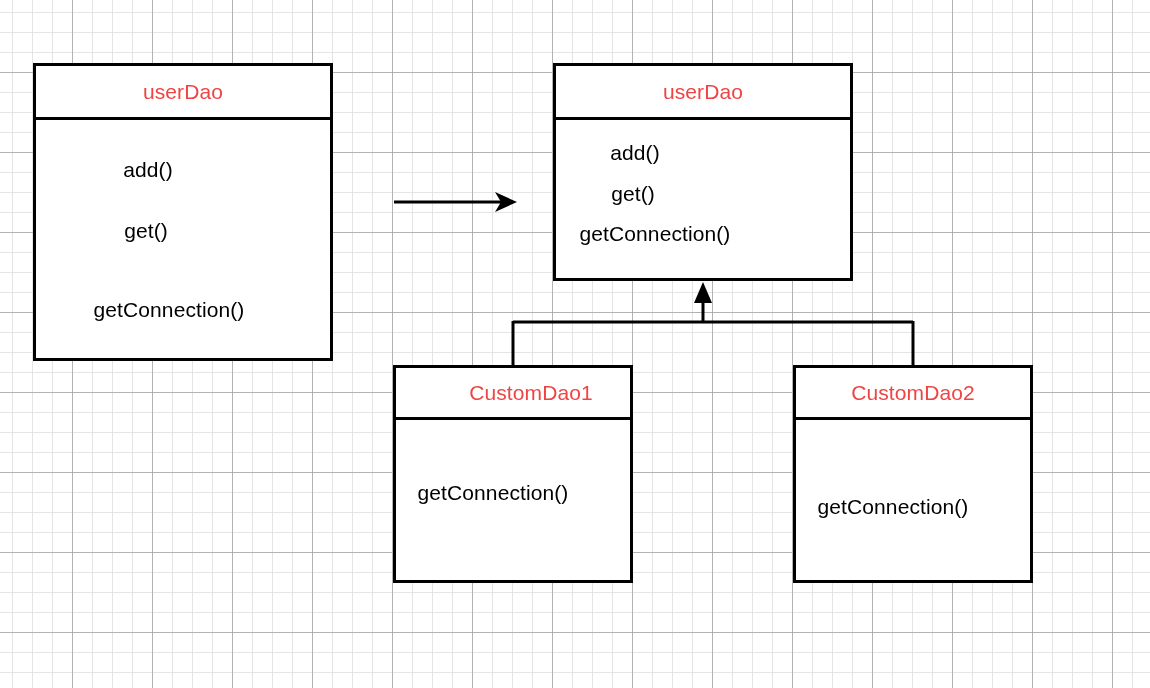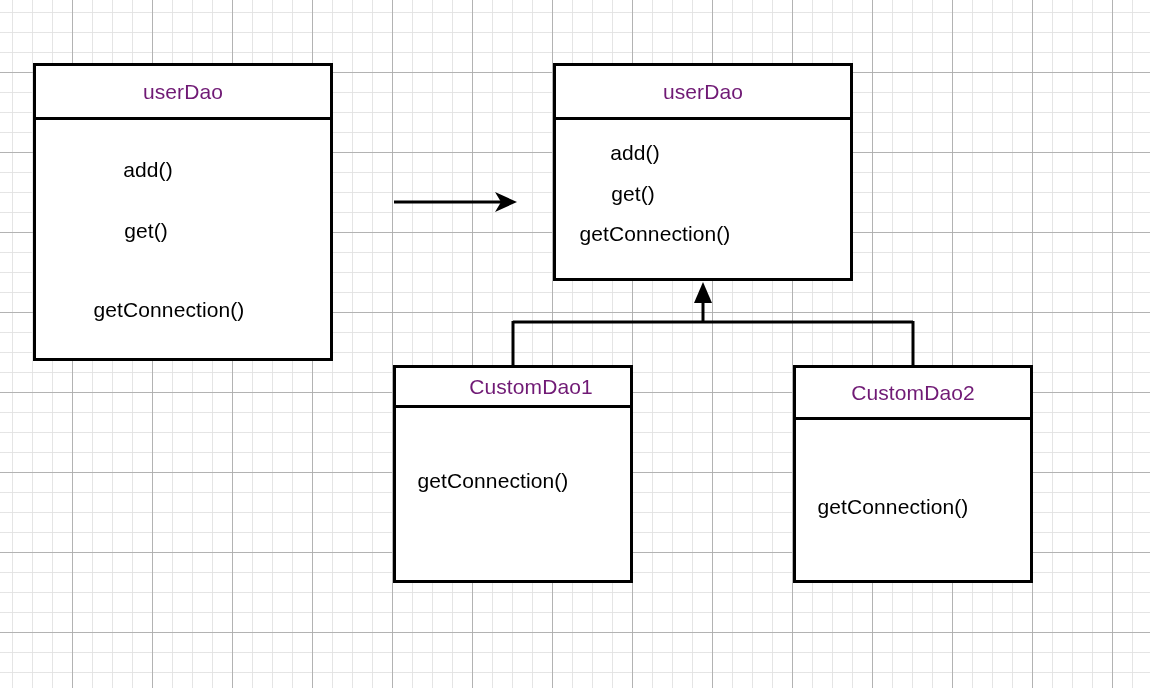--- a/index.html
+++ b/index.html
@@ -41,21 +41,21 @@
     display: flex;
     flex-direction: column;
   }
   .uml-header {
     box-sizing: border-box;
     display: flex;
     align-items: center;
     justify-content: center;
     border-bottom: 3px solid #000000;
     font-size: 21px;
-    color: #701a75;
+    color: #ef4444;
     letter-spacing: 0.1px;
   }
   .uml-body {
     position: relative;
     flex: 1 1 auto;
   }
   .uml-method {
     position: absolute;
     white-space: nowrap;
     font-size: 21px;
@@ -114,21 +114,21 @@
       <span>userDao</span>
     </div>
     <div class="uml-body">
       <span class="uml-method" style="left:79px; top:33px;">add()</span>
       <span class="uml-method" style="left:77px; top:74px;">get()</span>
       <span class="uml-method" style="left:99px; top:114px;">getConnection()</span>
     </div>
   </div>
 
   <div class="uml-box" id="box-customDao1" style="left:393px; top:365px; width:240px; height:218px;">
-    <div class="uml-header" style="height:40px;padding-left:36px;">
+    <div class="uml-header" style="height:52px;padding-left:36px;">
       <span>CustomDao1</span>
     </div>
     <div class="uml-body">
       <span class="uml-method" style="left:97px; top:73px;">getConnection()</span>
     </div>
   </div>
 
   <div class="uml-box" id="box-customDao2" style="left:793px; top:365px; width:240px; height:218px;gap:14px;">
     <div class="uml-header" style="height:52px;">
       <span>CustomDao2</span>

